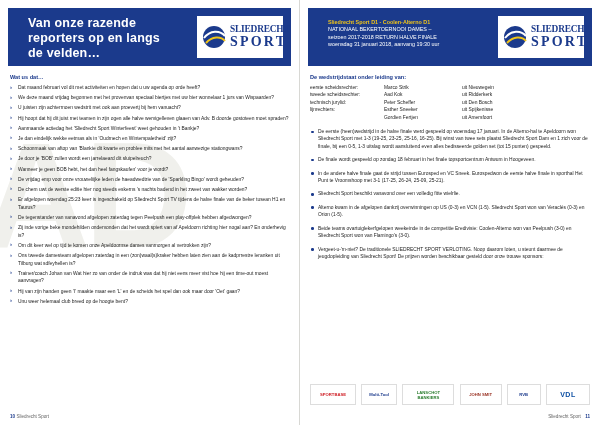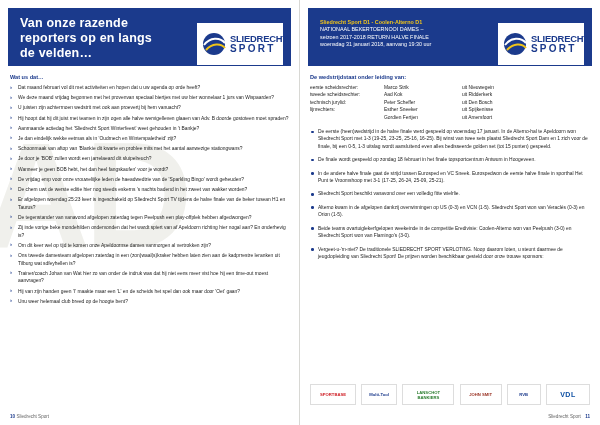--- a/index.html
+++ b/index.html
@@ -48,21 +48,21 @@
   }
 
   
   .banner {
     position: relative;
     margin: 8px 8px 0 8px;
     background: #1b3a8c;
     color: #ffffff;
     height: 58px;
     box-sizing: border-box;
-    padding: 8px 12px;
+    padding: 8px 20px;
     z-index: 2;
   }
   .banner-left { background: #1b3a8c; }
   .banner-title {
     font-size: 12.5px;
     font-weight: bold;
     line-height: 15px;
     letter-spacing: .2px;
     white-space: pre-line;
   }
@@ -70,49 +70,50 @@
     margin-top: 3px;
     font-size: 5.4px;
     line-height: 7.4px;
     color: #ffffff;
   }
   .banner-sub .hl { color: #f0c419; font-weight: bold; }
 
   .logo {
     position: absolute;
     right: 8px;
-    top: 15px;
+    top: 8px;
     width: 86px;
     height: 42px;
     background: #ffffff;
     display: flex;
     align-items: center;
     padding-left: 4px;
     box-sizing: border-box;
+    font-family: Liberation Serif, serif;
   }
   .logo-mark {
     width: 26px;
     height: 26px;
     flex: 0 0 26px;
     position: relative;
   }
   .logo-mark svg { display: block; }
   .logo-text {
     margin-left: 3px;
     line-height: 1;
   }
   .logo-text .l1 {
     font-size: 9.4px;
     font-weight: bold;
     color: #1b3a8c;
     letter-spacing: -.2px;
     display: block;
   }
   .logo-text .l2 {
-    font-size: 10px;
+    font-size: 14px;
     font-weight: bold;
     color: #1b3a8c;
     letter-spacing: 2.2px;
     display: block;
     margin-top: 1px;
   }
 
   
   .content {
     position: relative;

